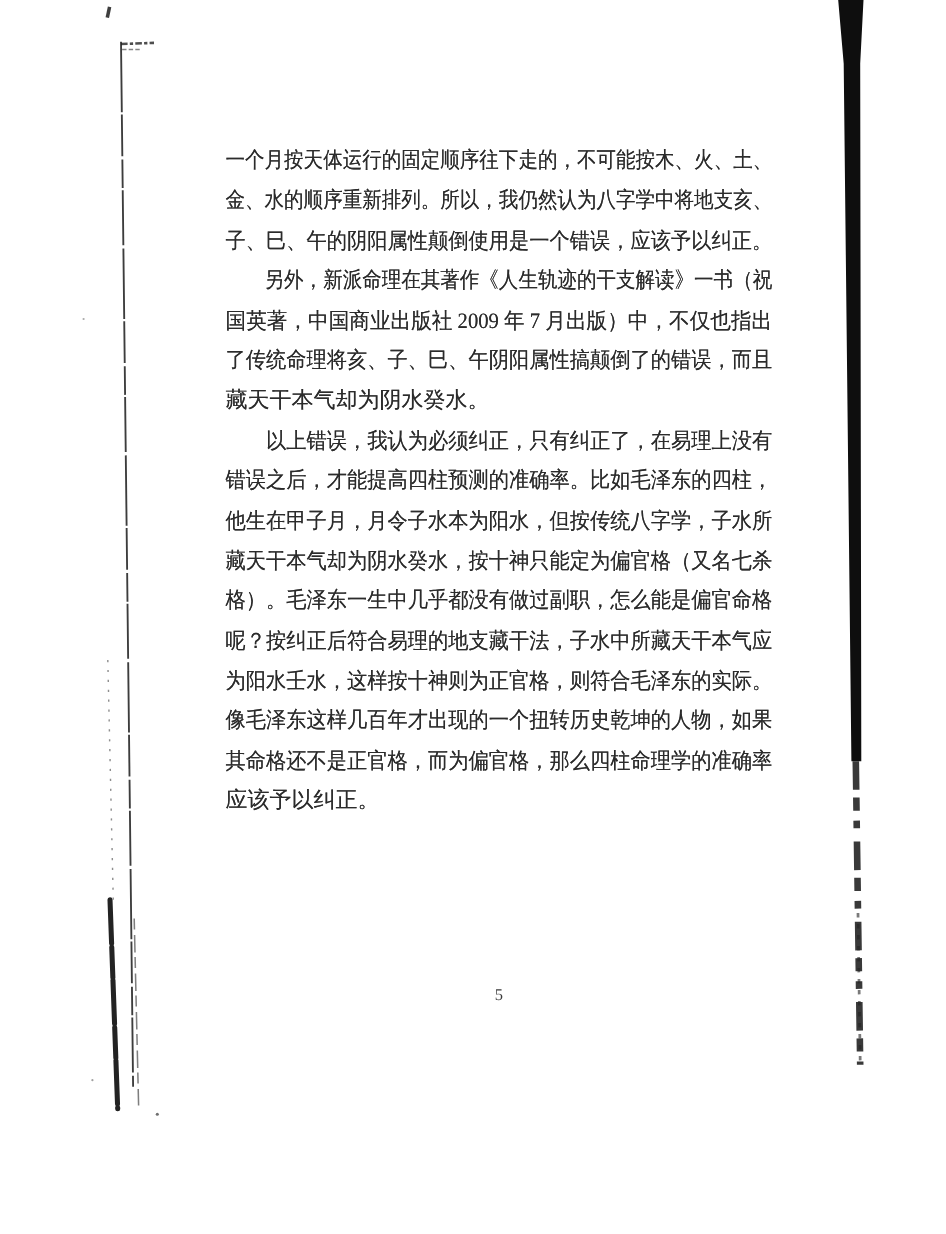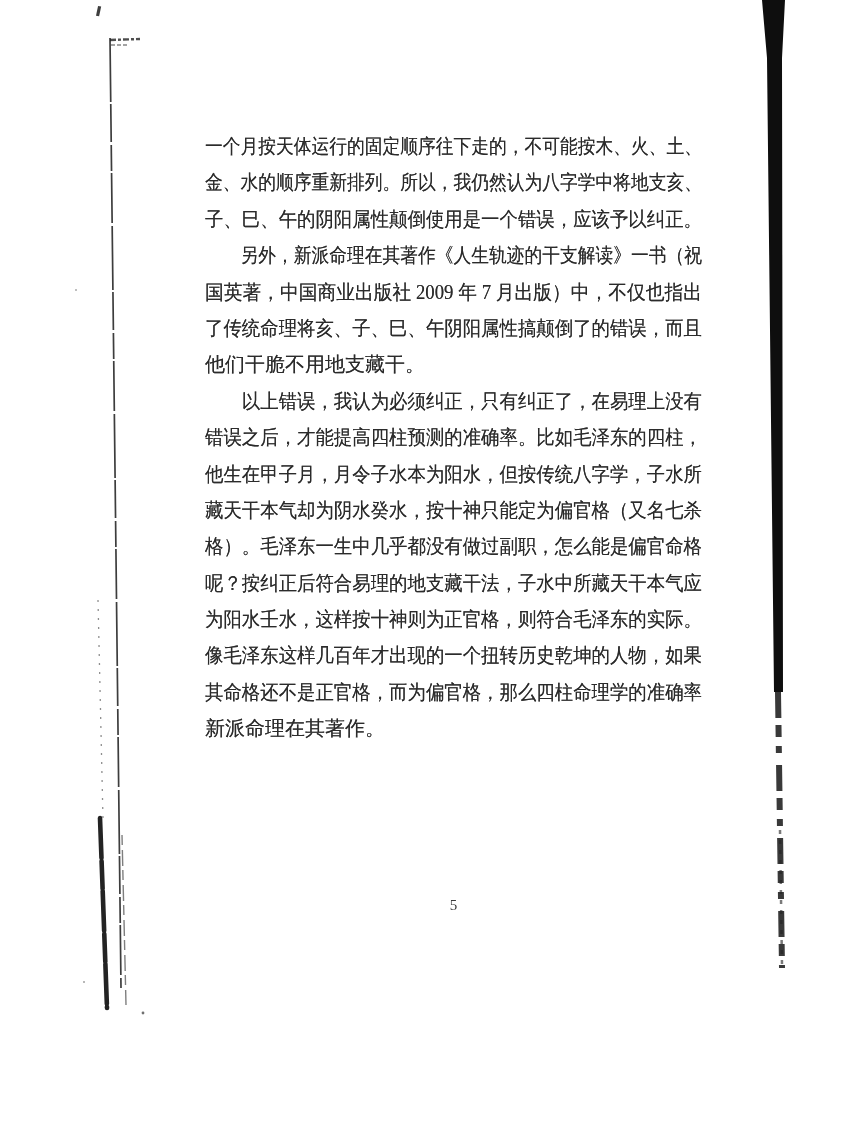--- a/index.html
+++ b/index.html
@@ -52,34 +52,34 @@
     <div class="para">
       <span class="line" style="transform: scaleX(0.8875);">一个月按天体运行的固定顺序往下走的，不可能按木、火、土、</span>
       <span class="line" style="transform: scaleX(0.8875);">金、水的顺序重新排列。所以，我仍然认为八字学中将地支亥、</span>
       <span class="line" style="transform: scaleX(0.92037);">子、巳、午的阴阳属性颠倒使用是一个错误，应该予以纠正。</span>
     </div>
 
     <div class="para">
       <span class="line indent" style="transform: scaleX(0.8875);">另外，新派命理在其著作《人生轨迹的干支解读》一书（祝</span>
       <span class="line" style="transform: scaleX(0.937736);">国英著，中国商业出版社 2009 年 7 月出版）中，不仅也指出</span>
       <span class="line" style="transform: scaleX(0.92037);">了传统命理将亥、子、巳、午阴阳属性搞颠倒了的错误，而且</span>
-      <span class="line">他们干脆不用地支藏干。</span>
+      <span class="line">藏天干本气却为阴水癸水。</span>
     </div>
 
     <div class="para">
       <span class="line indent" style="transform: scaleX(0.92037);">以上错误，我认为必须纠正，只有纠正了，在易理上没有</span>
       <span class="line" style="transform: scaleX(0.92037);">错误之后，才能提高四柱预测的准确率。比如毛泽东的四柱，</span>
       <span class="line" style="transform: scaleX(0.92037);">他生在甲子月，月令子水本为阳水，但按传统八字学，子水所</span>
       <span class="line" style="transform: scaleX(0.92037);">藏天干本气却为阴水癸水，按十神只能定为偏官格（又名七杀</span>
       <span class="line" style="transform: scaleX(0.92037);">格）。毛泽东一生中几乎都没有做过副职，怎么能是偏官命格</span>
       <span class="line" style="transform: scaleX(0.92037);">呢？按纠正后符合易理的地支藏干法，子水中所藏天干本气应</span>
       <span class="line" style="transform: scaleX(0.92037);">为阳水壬水，这样按十神则为正官格，则符合毛泽东的实际。</span>
       <span class="line" style="transform: scaleX(0.92037);">像毛泽东这样几百年才出现的一个扭转历史乾坤的人物，如果</span>
       <span class="line" style="transform: scaleX(0.92037);">其命格还不是正官格，而为偏官格，那么四柱命理学的准确率</span>
-      <span class="line">新派命理在其著作。</span>
+      <span class="line">应该予以纠正。</span>
     </div>
 
 
   </div>
 
   <div class="pagenum">5</div>
 
 </div>
 
 </body></html>

